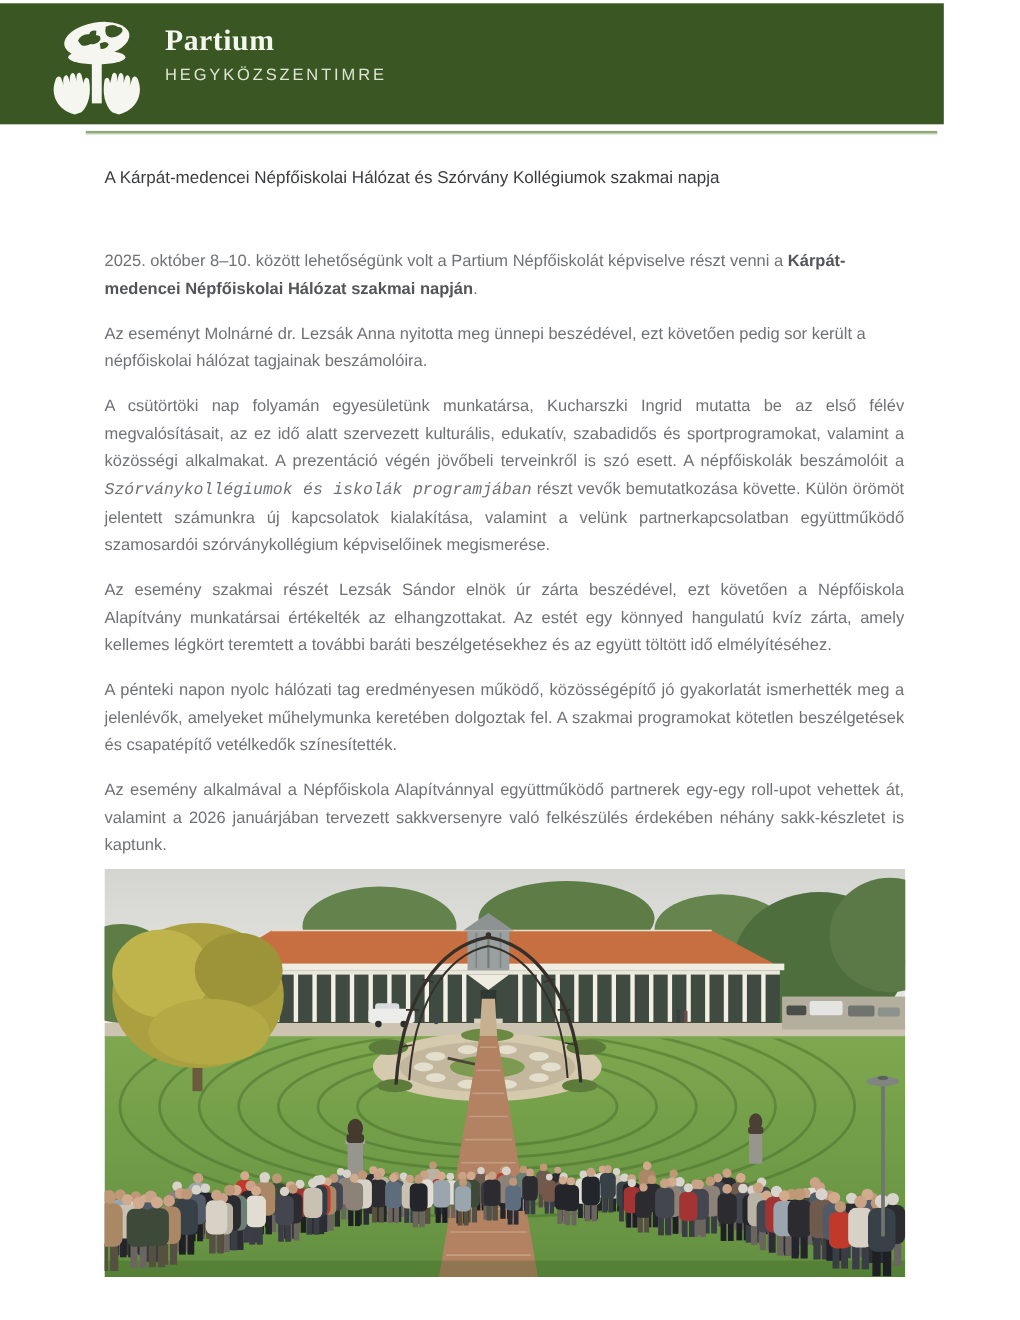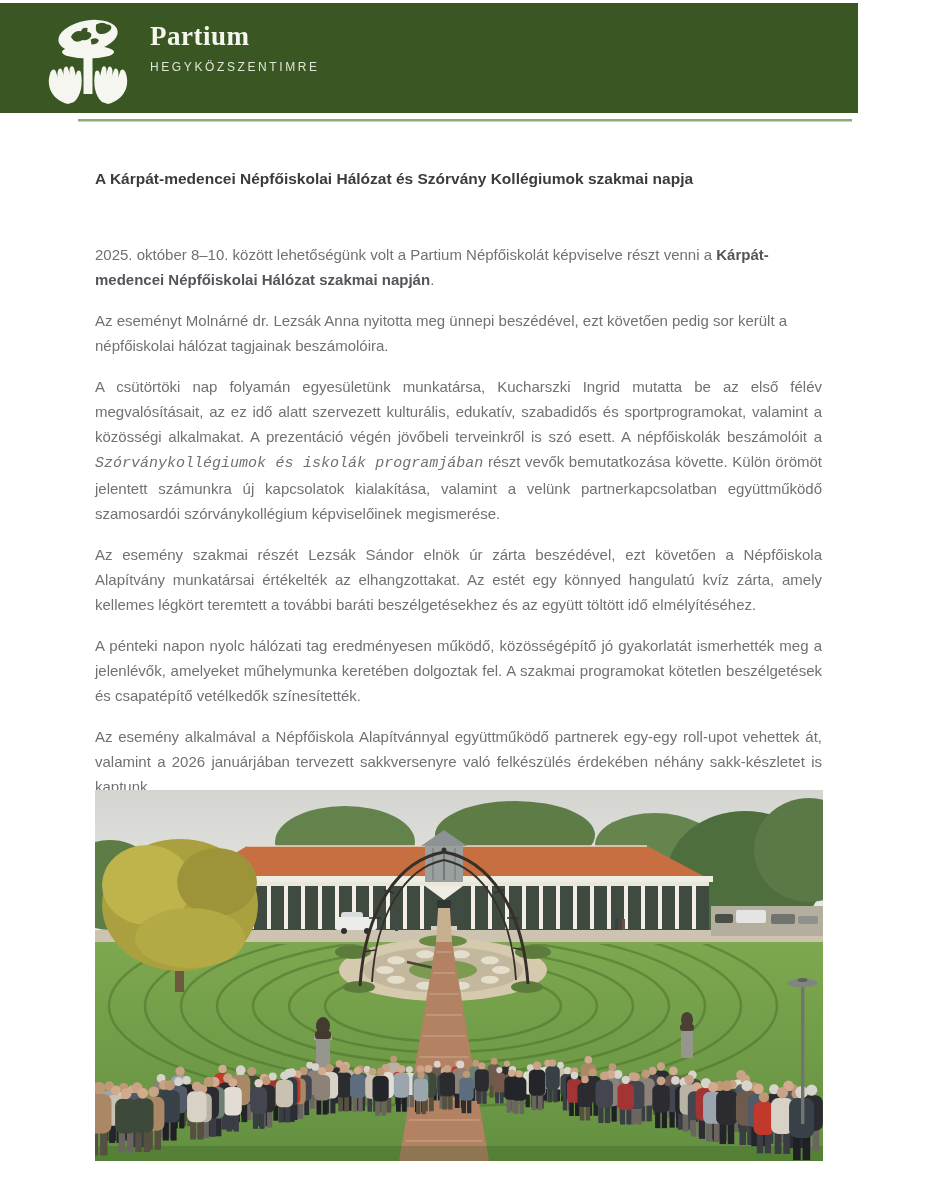--- a/index.html
+++ b/index.html
@@ -6,28 +6,28 @@
   body{width:927px;height:1200px;background:#ffffff;position:relative;
        font-family:"Liberation Sans",sans-serif;-webkit-font-smoothing:antialiased;}
   .page{position:absolute;inset:0;overflow:hidden;background:#fff;}
 
   
   .band{position:absolute;top:3px;left:0;width:858px;height:110px;background:#3a5622;}
   .logo{position:absolute;top:11px;left:38px;display:flex;align-items:flex-start;}
   .logo-icon{width:100px;height:92px;}
   .logo-text{margin-left:12px;margin-top:8px;color:#f4f6ef;}
   .brand-line{font-family:"Liberation Serif",serif;font-weight:700;font-size:27px;line-height:29px;letter-spacing:.5px;}
-  .brand-sub{margin-top:9px;font-size:12px;letter-spacing:2.6px;color:#dfe5d6;font-weight:400;}
+  .brand-sub{margin-top:9px;font-size:15px;letter-spacing:2.6px;color:#dfe5d6;font-weight:400;}
 
   
   .rule{position:absolute;top:119px;left:78px;width:774px;height:2px;background:#8fa979;border-bottom:1px solid #c6d3b6;}
 
   
   main{position:absolute;top:151px;left:95px;width:727px;color:#6f7175;}
-  h1{margin:17px 0 53px 0;font-size:15.5px;line-height:21px;color:#3b3c3e;font-weight:700;}
+  h1{margin:0 0 53px 0;font-size:15.5px;line-height:21px;color:#3b3c3e;font-weight:400;}
   p{margin:0 0 16px 0;font-size:15px;line-height:25px;}
   p:last-child{margin-bottom:17px;}
   .seg-b{font-weight:700;color:#54555a;}
   .seg-i{font-style:italic;font-family:Liberation Mono, monospace;}
   .al-left{text-align:left;}
   .al-justify{text-align:justify;}
 
   
   figure.photo{position:absolute;top:790px;left:95px;width:728px;height:371px;margin:0;}
   figure.photo svg{display:block;width:728px;height:371px;}

